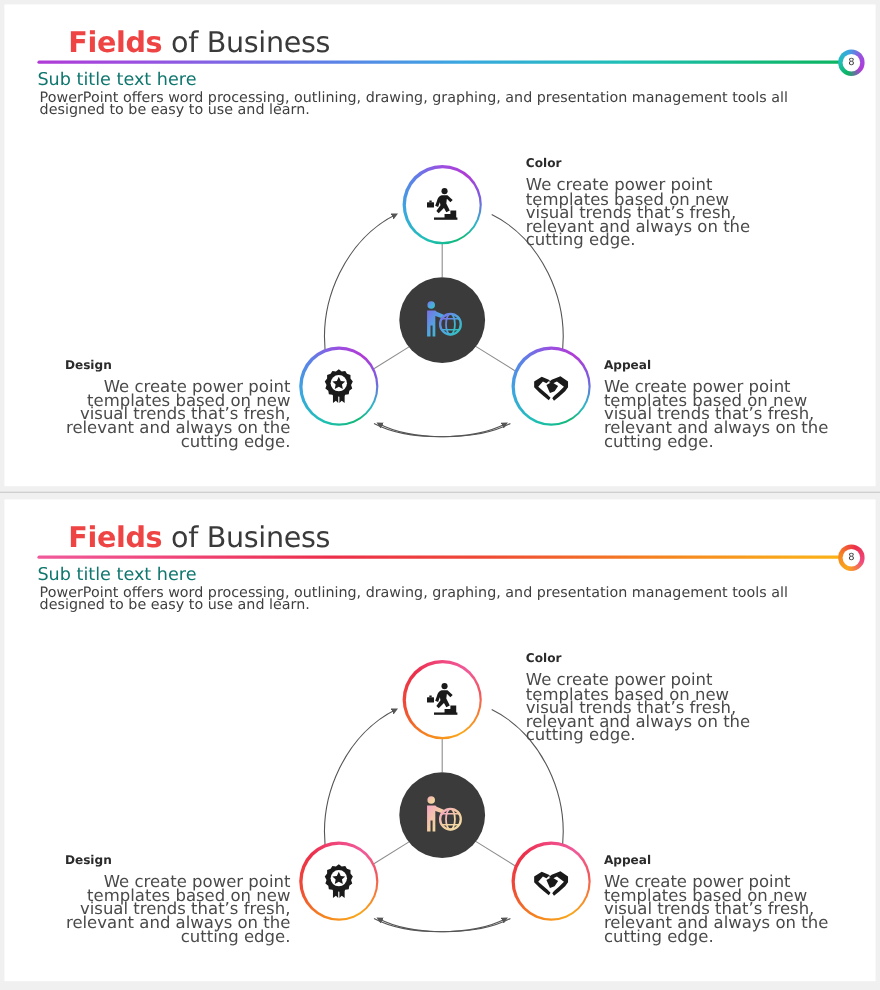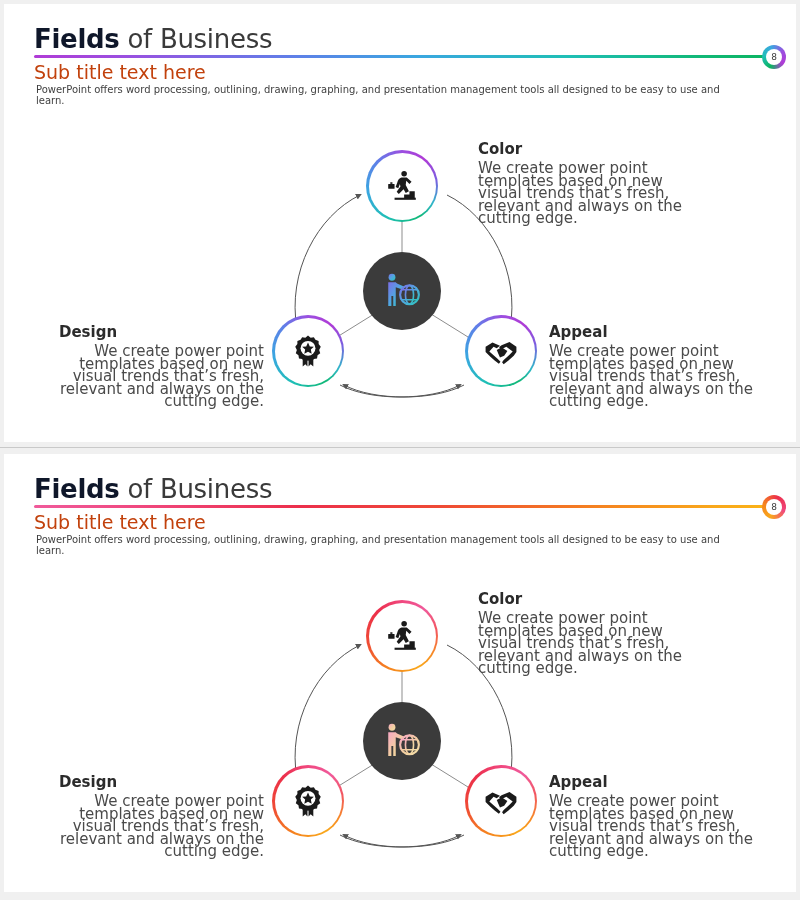--- a/index.html
+++ b/index.html
@@ -20,44 +20,44 @@
   .slide-divider{
     position:absolute;left:0;top:447px;width:800px;height:1px;background:#c9c9c9;
   }
 
   
   .hdr{position:absolute;left:30px;top:20px;right:10px;}
   .hdr-title{
     font-size:26px;line-height:30px;color:#3a3a3a;font-weight:400;
     letter-spacing:-0.3px;white-space:nowrap;
   }
-  .hdr-title b{font-weight:700;color:#0f172a;}
+  .hdr-title b{font-weight:700;color:#ef4444;margin-left:28px;}
   .rule-wrap{position:absolute;left:30px;width:740px;height:3px;}
   .rule{width:100%;height:3px;border-radius:2px;}
   .rule-1{background:linear-gradient(90deg,#b03bd6 0%,#9b4fe0 12%,#5f7fe8 35%,#3aa7e0 52%,#1fbfb6 72%,#11b877 90%,#0bb45f 100%);}
   .rule-2{background:linear-gradient(90deg,#f05a9b 0%,#f0487f 14%,#ec2f4b 36%,#ef4a35 55%,#f58220 76%,#f9a81b 92%,#fbb416 100%);}
   .badge{
     position:absolute;width:20px;height:20px;border-radius:50%;
     background:#fff;box-sizing:border-box;
     display:flex;align-items:center;justify-content:center;
     font-size:9px;color:#444;font-weight:400;
   }
   .badge-ring{position:absolute;inset:-2px;border-radius:50%;}
   .badge-ring-1{background:conic-gradient(from 200deg,#0bb45f,#1fbfb6,#3aa7e0,#9b4fe0,#b03bd6,#0bb45f);}
   .badge-ring-2{background:conic-gradient(from 200deg,#f9a81b,#f58220,#ec2f4b,#f0487f,#f9a81b);}
   .badge-inner{position:absolute;inset:2px;border-radius:50%;background:#fff;
     display:flex;align-items:center;justify-content:center;font-size:9px;color:#3a3a3a;}
 
   .hdr-sub{
     position:absolute;left:30px;
-    font-size:19px;color:#c2410c;font-weight:400;line-height:16px;
+    font-size:16px;color:#0f766e;font-weight:400;line-height:16px;
   }
   .hdr-desc{
     position:absolute;left:32px;
-    font-size:10px;color:#3f3f3f;line-height:11px;font-weight:400;
+    font-size:13px;color:#3f3f3f;line-height:11px;font-weight:400;
   }
 
   
   .diagram{position:absolute;left:0;top:0;width:792px;height:438px;}
 
   .node{
     position:absolute;width:72px;height:72px;border-radius:50%;
     display:flex;align-items:center;justify-content:center;
     box-sizing:border-box;
   }
@@ -70,21 +70,21 @@
   .center-node{
     position:absolute;width:78px;height:78px;border-radius:50%;
     background:#3b3b3b;display:flex;align-items:center;justify-content:center;
   }
   .center-ico{width:40px;height:40px;display:block;}
 
   .arc-svg{position:absolute;left:0;top:0;width:792px;height:438px;pointer-events:none;}
 
   
   .lbl{position:absolute;}
-  .lbl-h{font-size:15px;font-weight:700;color:#2b2b2b;line-height:18px;}
+  .lbl-h{font-size:11px;font-weight:700;color:#2b2b2b;line-height:18px;}
   .lbl-p{font-size:15px;color:#4a4a4a;line-height:12.5px;margin-top:4px;width:100%;}
   .lbl-left{text-align:right;}
   .lbl-left .lbl-h{text-align:left;}
 </style>
 </head>
 <body>
 
 <div class="page">
 
   <div class="slide" id="slide-1">

